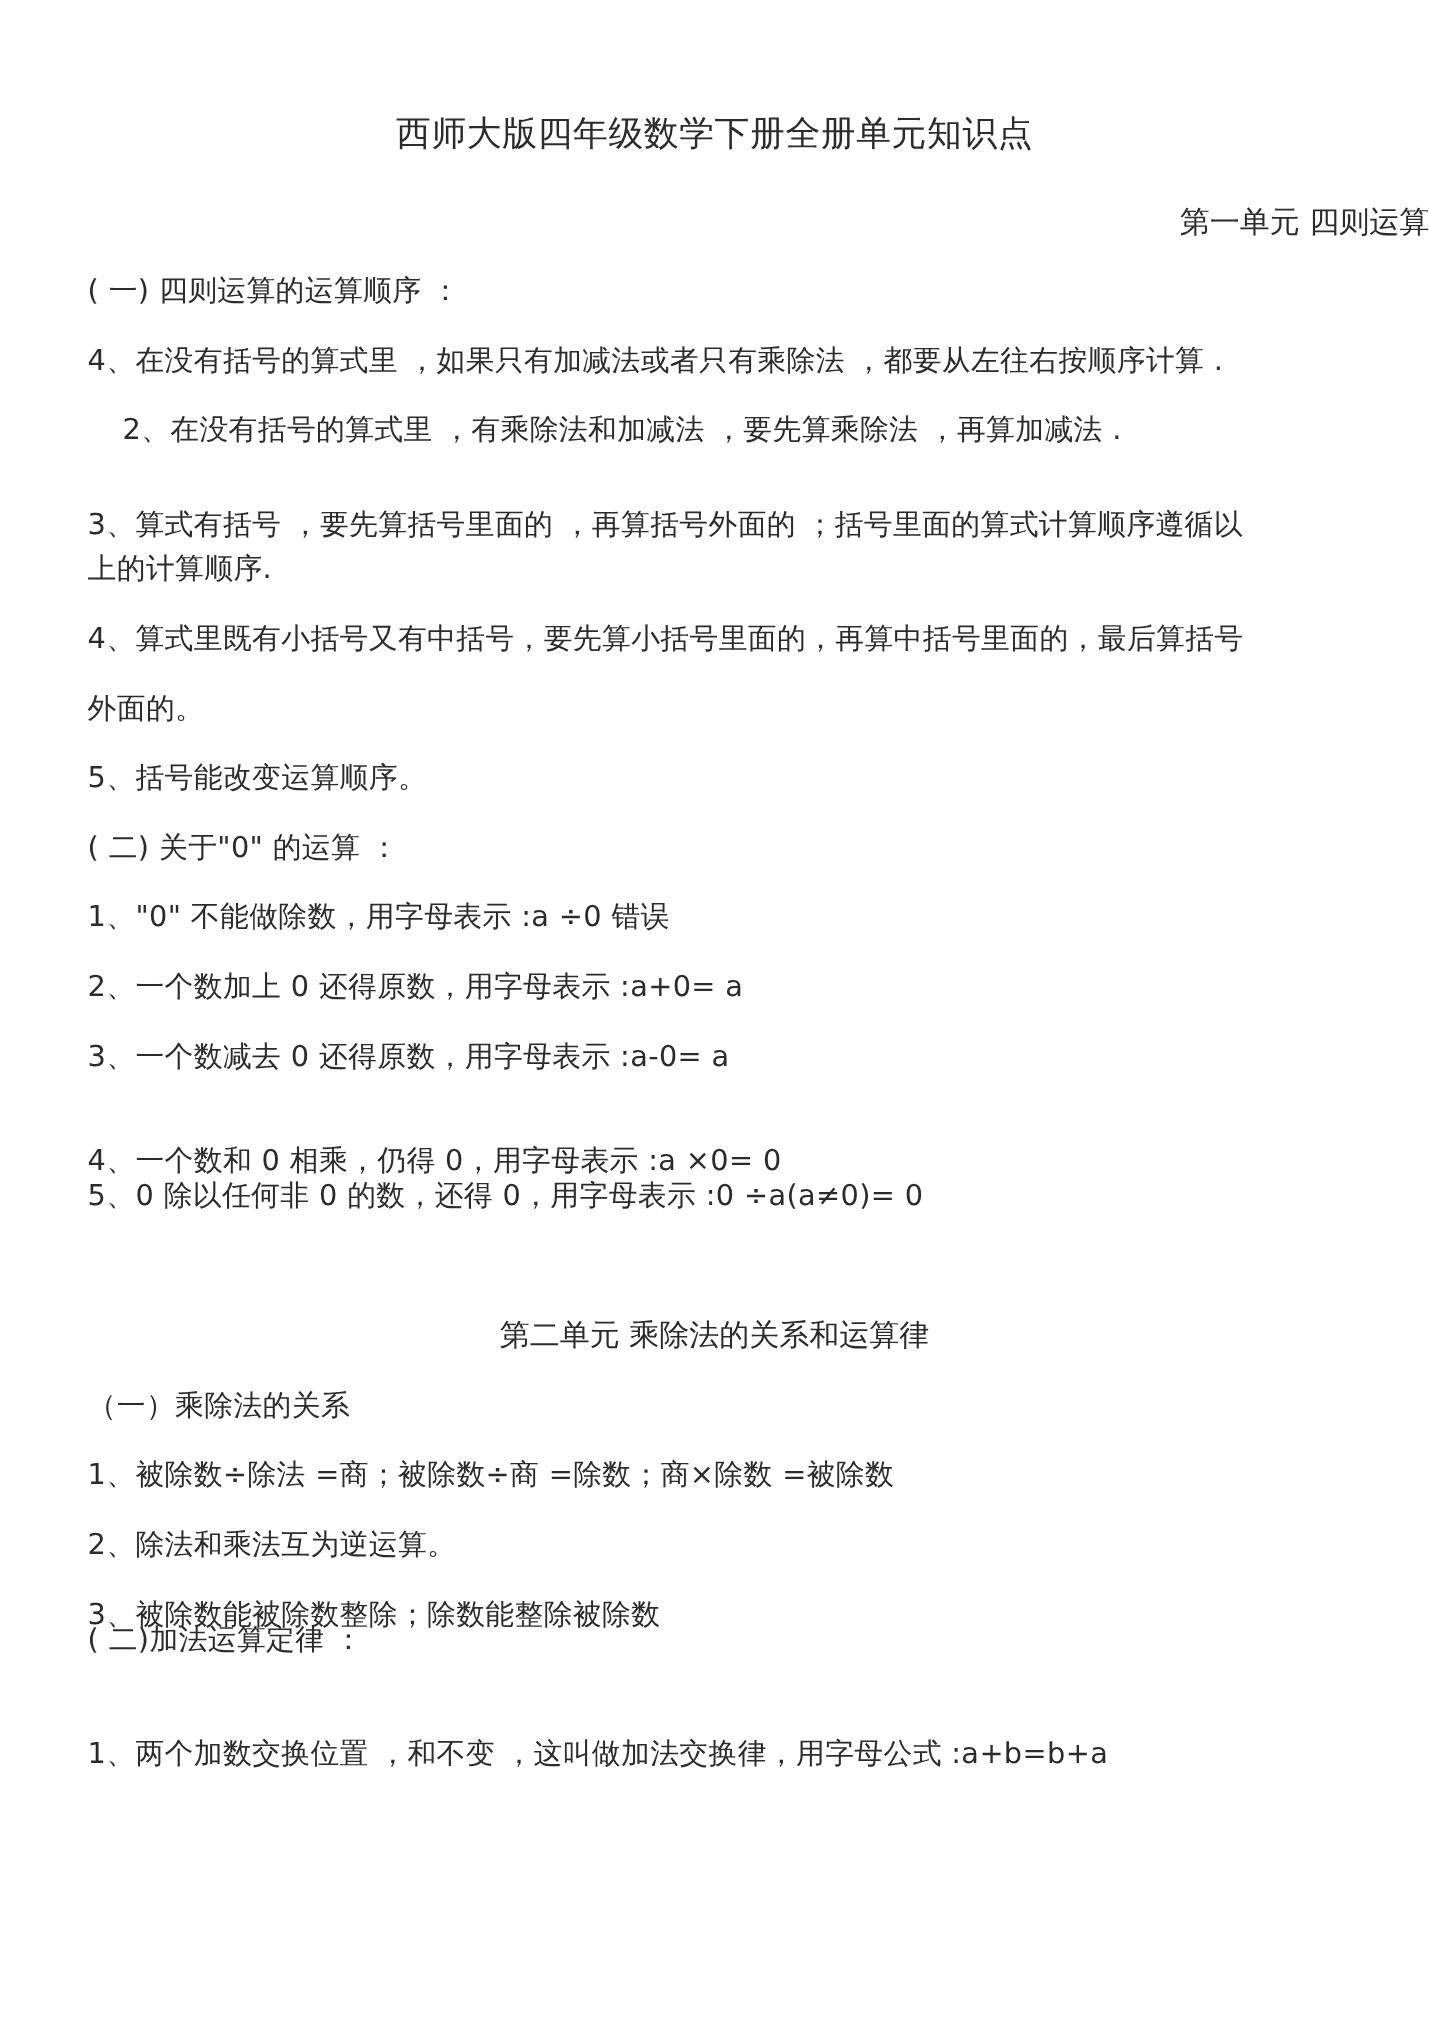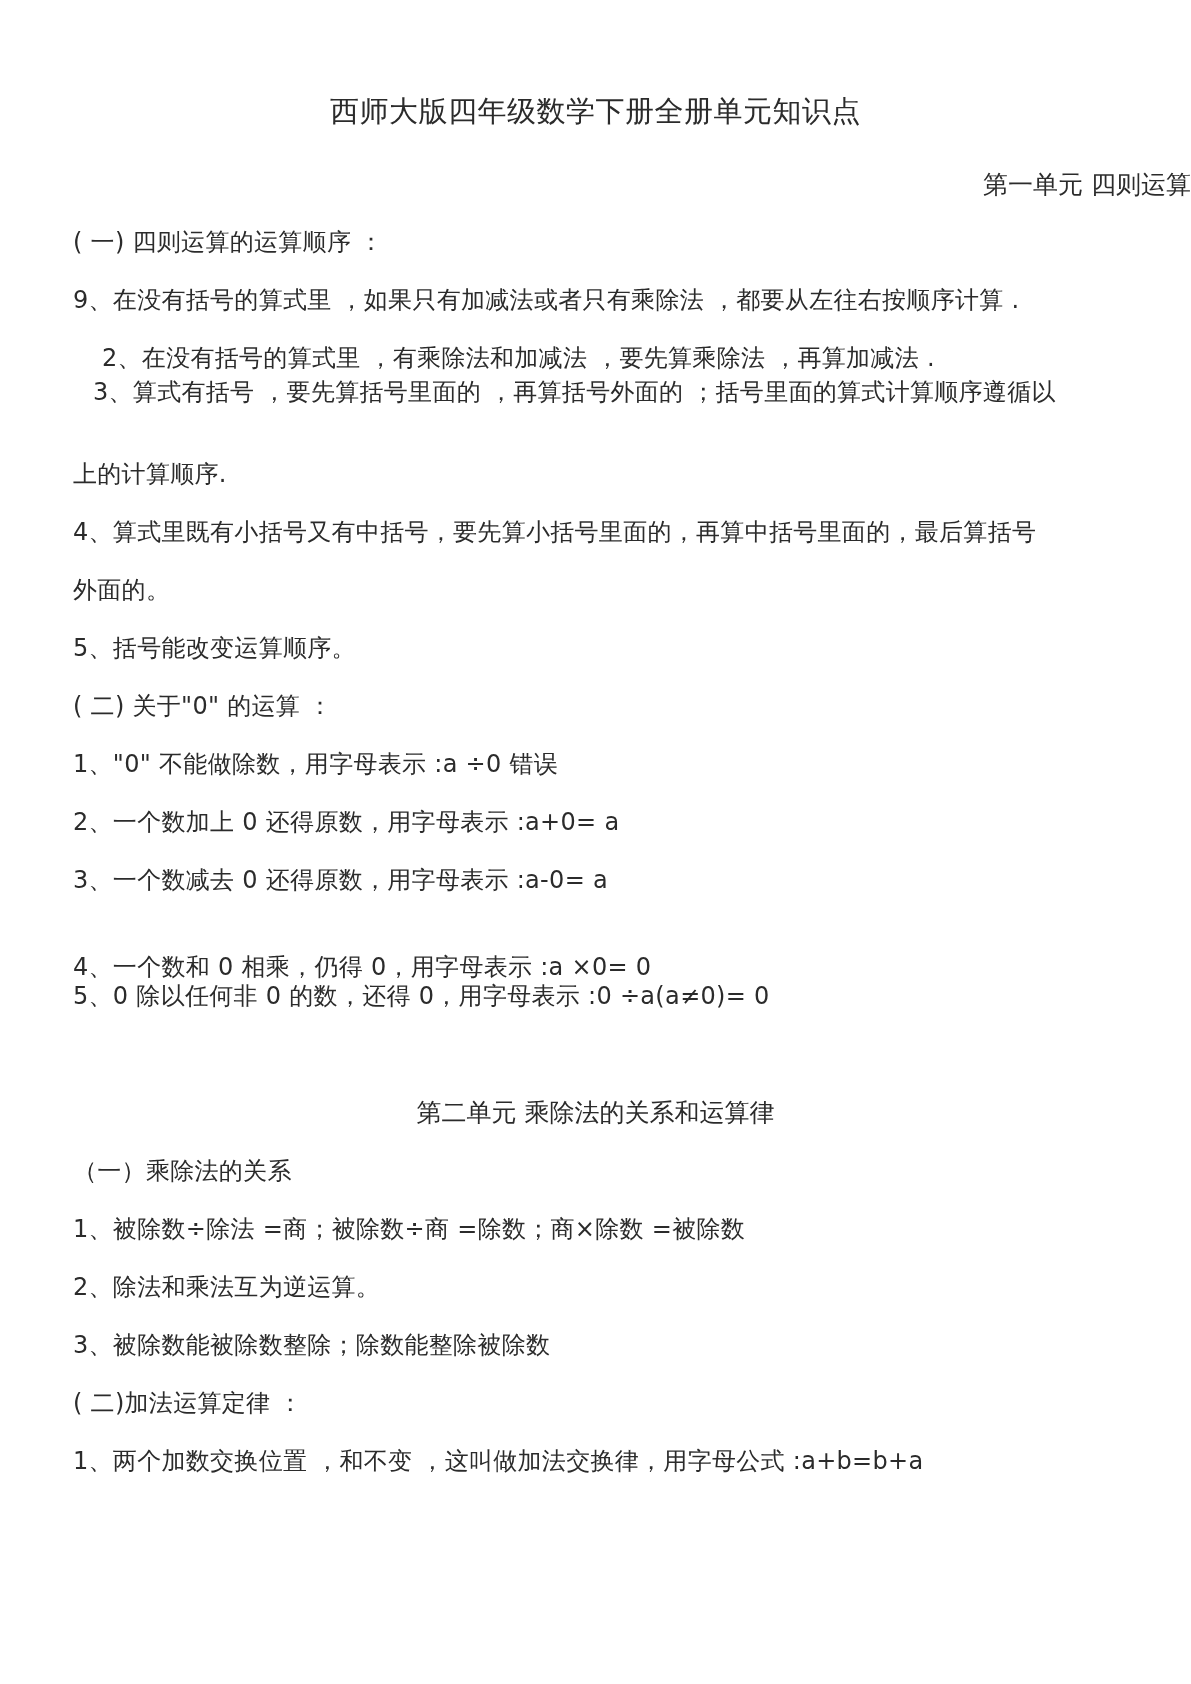--- a/index.html
+++ b/index.html
@@ -12,34 +12,34 @@
   .line { position:absolute; left:73px; font-size:24px; white-space:nowrap; letter-spacing:0.3px; }
 </style>
 </head>
 <body>
 
 <div>
   <div class="title">西师大版四年级数学下册全册单元知识点</div>
 
   <div class="unit-heading" style="top:168px;text-align:right;">第一单元  四则运算</div>
   <div class="line" style="top:226px;">( 一) 四则运算的运算顺序 ：</div>
-  <div class="line" style="top:284px;">9、在没有括号的算式里 ，如果只有加减法或者只有乘除法 ，都要从左往右按顺序计算 .</div>
+  <div class="line" style="top:284px;">4、在没有括号的算式里 ，如果只有加减法或者只有乘除法 ，都要从左往右按顺序计算 .</div>
   <div class="line" style="top:342px;margin-left:29px;">2、在没有括号的算式里 ，有乘除法和加减法 ，要先算乘除法 ，再算加减法 .</div>
-  <div class="line" style="top:376px;margin-left:20px;">3、算式有括号 ，要先算括号里面的 ，再算括号外面的 ；括号里面的算式计算顺序遵循以</div>
+  <div class="line" style="top:421px;">3、算式有括号 ，要先算括号里面的 ，再算括号外面的 ；括号里面的算式计算顺序遵循以</div>
   <div class="line" style="top:458px;">上的计算顺序.</div>
   <div class="line" style="top:516px;">4、算式里既有小括号又有中括号，要先算小括号里面的，再算中括号里面的，最后算括号</div>
   <div class="line" style="top:574px;">外面的。</div>
   <div class="line" style="top:632px;">5、括号能改变运算顺序。</div>
   <div class="line" style="top:690px;">( 二) 关于"0"  的运算 ：</div>
   <div class="line" style="top:748px;">1、"0"  不能做除数，用字母表示 :a  ÷0  错误</div>
   <div class="line" style="top:806px;">2、一个数加上  0  还得原数，用字母表示  :a+0= a</div>
   <div class="line" style="top:864px;">3、一个数减去  0  还得原数，用字母表示  :a-0= a</div>
   <div class="line" style="top:951px;">4、一个数和  0  相乘，仍得  0，用字母表示  :a  ×0= 0</div>
   <div class="line" style="top:980px;text-align:center;">5、0  除以任何非  0  的数，还得  0，用字母表示  :0  ÷a(a≠0)= 0</div>
 
   <div class="unit-heading" style="top:1096px;">第二单元  乘除法的关系和运算律</div>
   <div class="line" style="top:1155px;">（一）乘除法的关系</div>
   <div class="line" style="top:1213px;">1、被除数÷除法  =商；被除数÷商  =除数；商×除数  =被除数</div>
   <div class="line" style="top:1271px;">2、除法和乘法互为逆运算。</div>
   <div class="line" style="top:1329px;">3、被除数能被除数整除；除数能整除被除数</div>
-  <div class="line" style="top:1387px;">( 二)加法运算定律 ：</div>
+  <div class="line" style="top:1350px;">( 二)加法运算定律 ：</div>
   <div class="line" style="top:1445px;">1、两个加数交换位置 ，和不变 ，这叫做加法交换律，用字母公式  :a+b=b+a</div>
 </div>
 
 </body></html>

